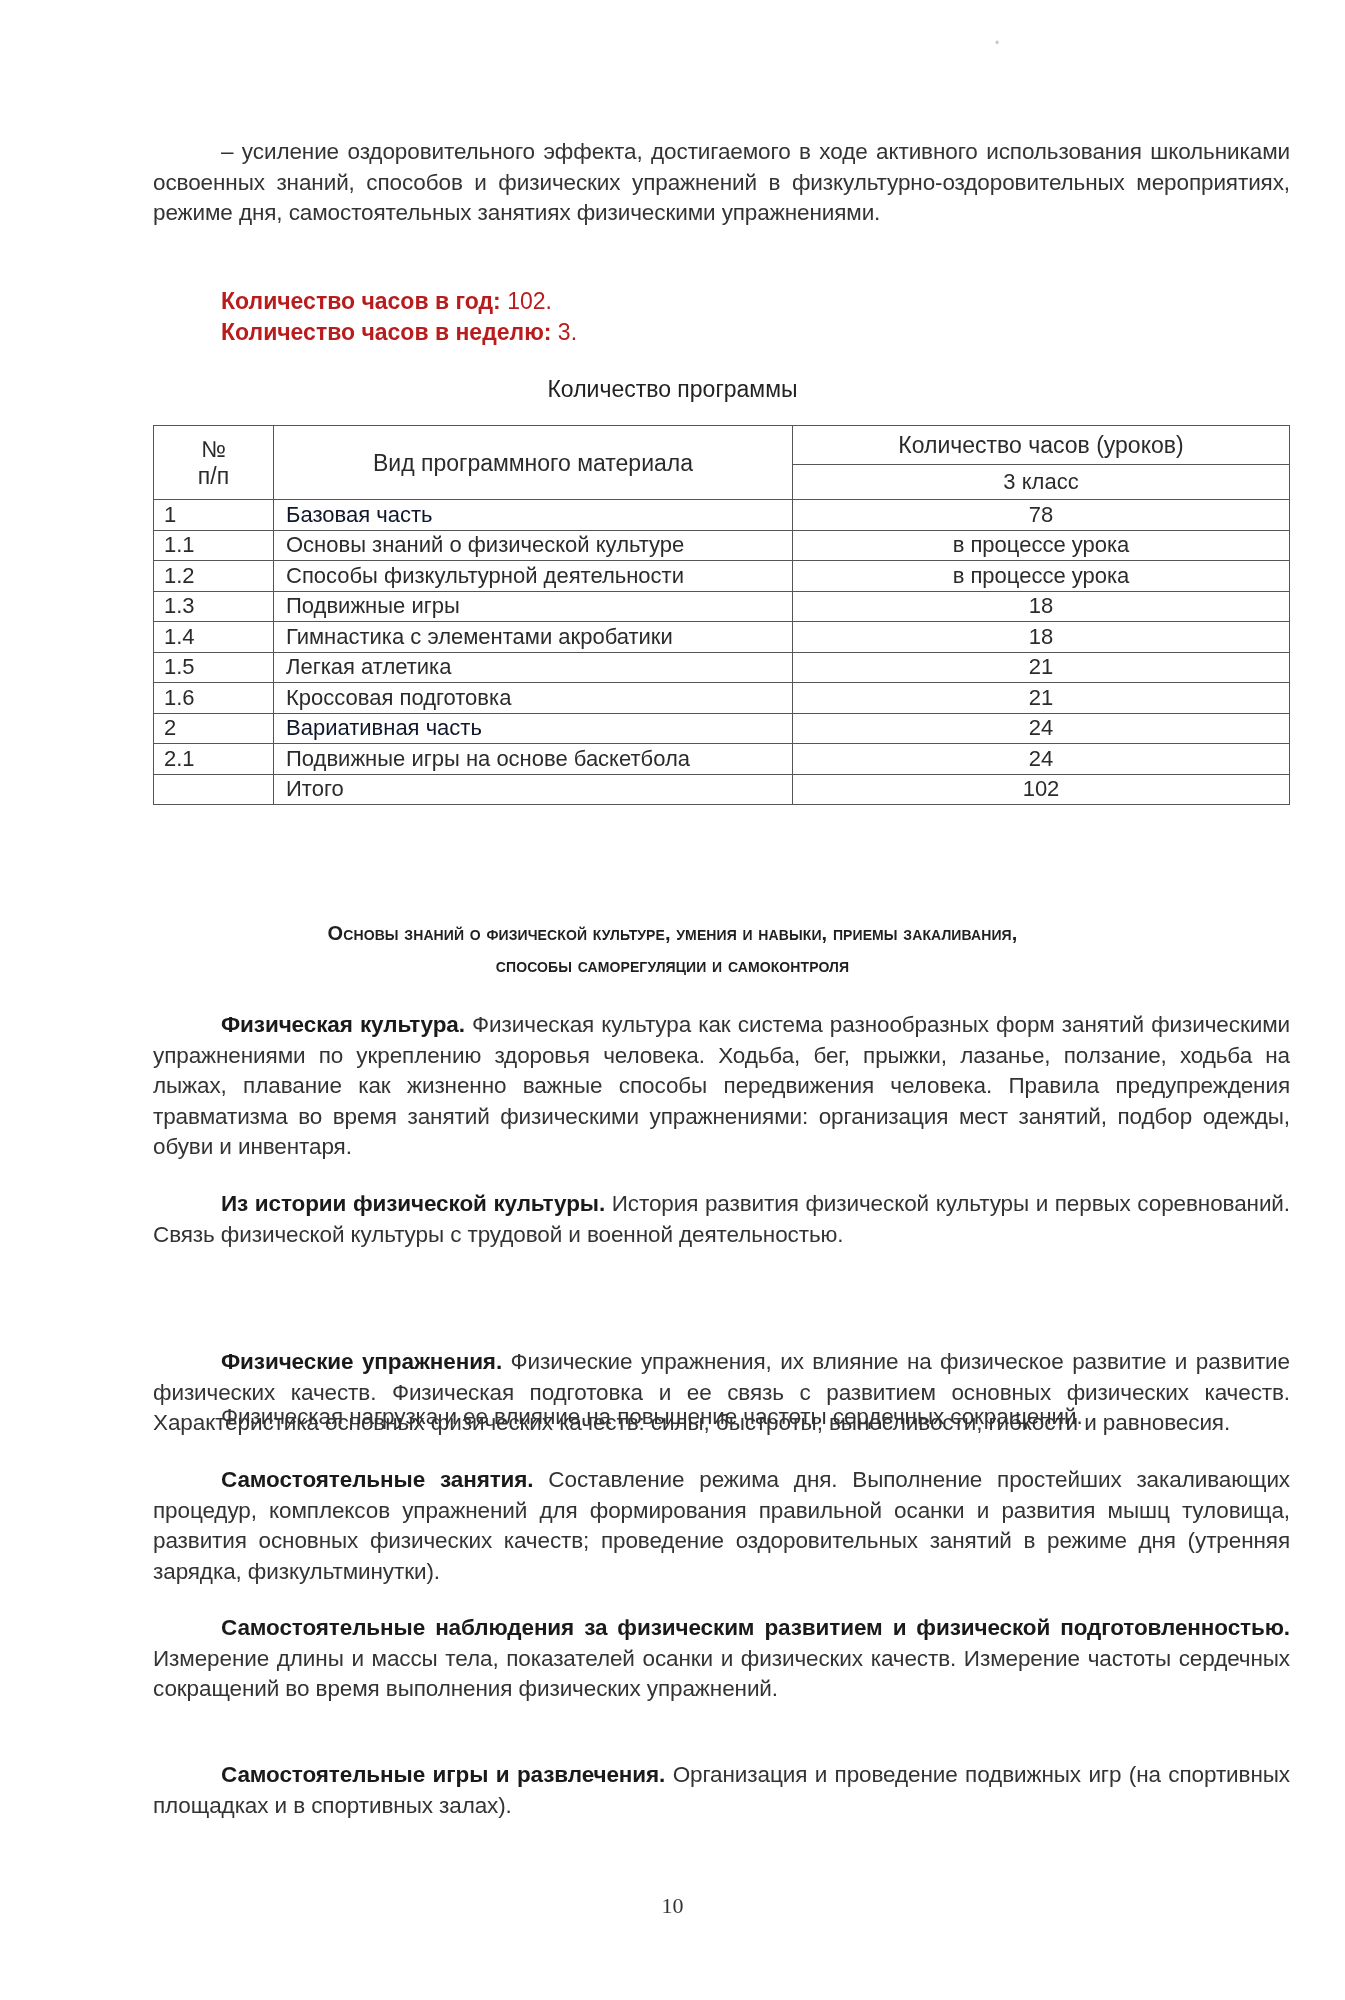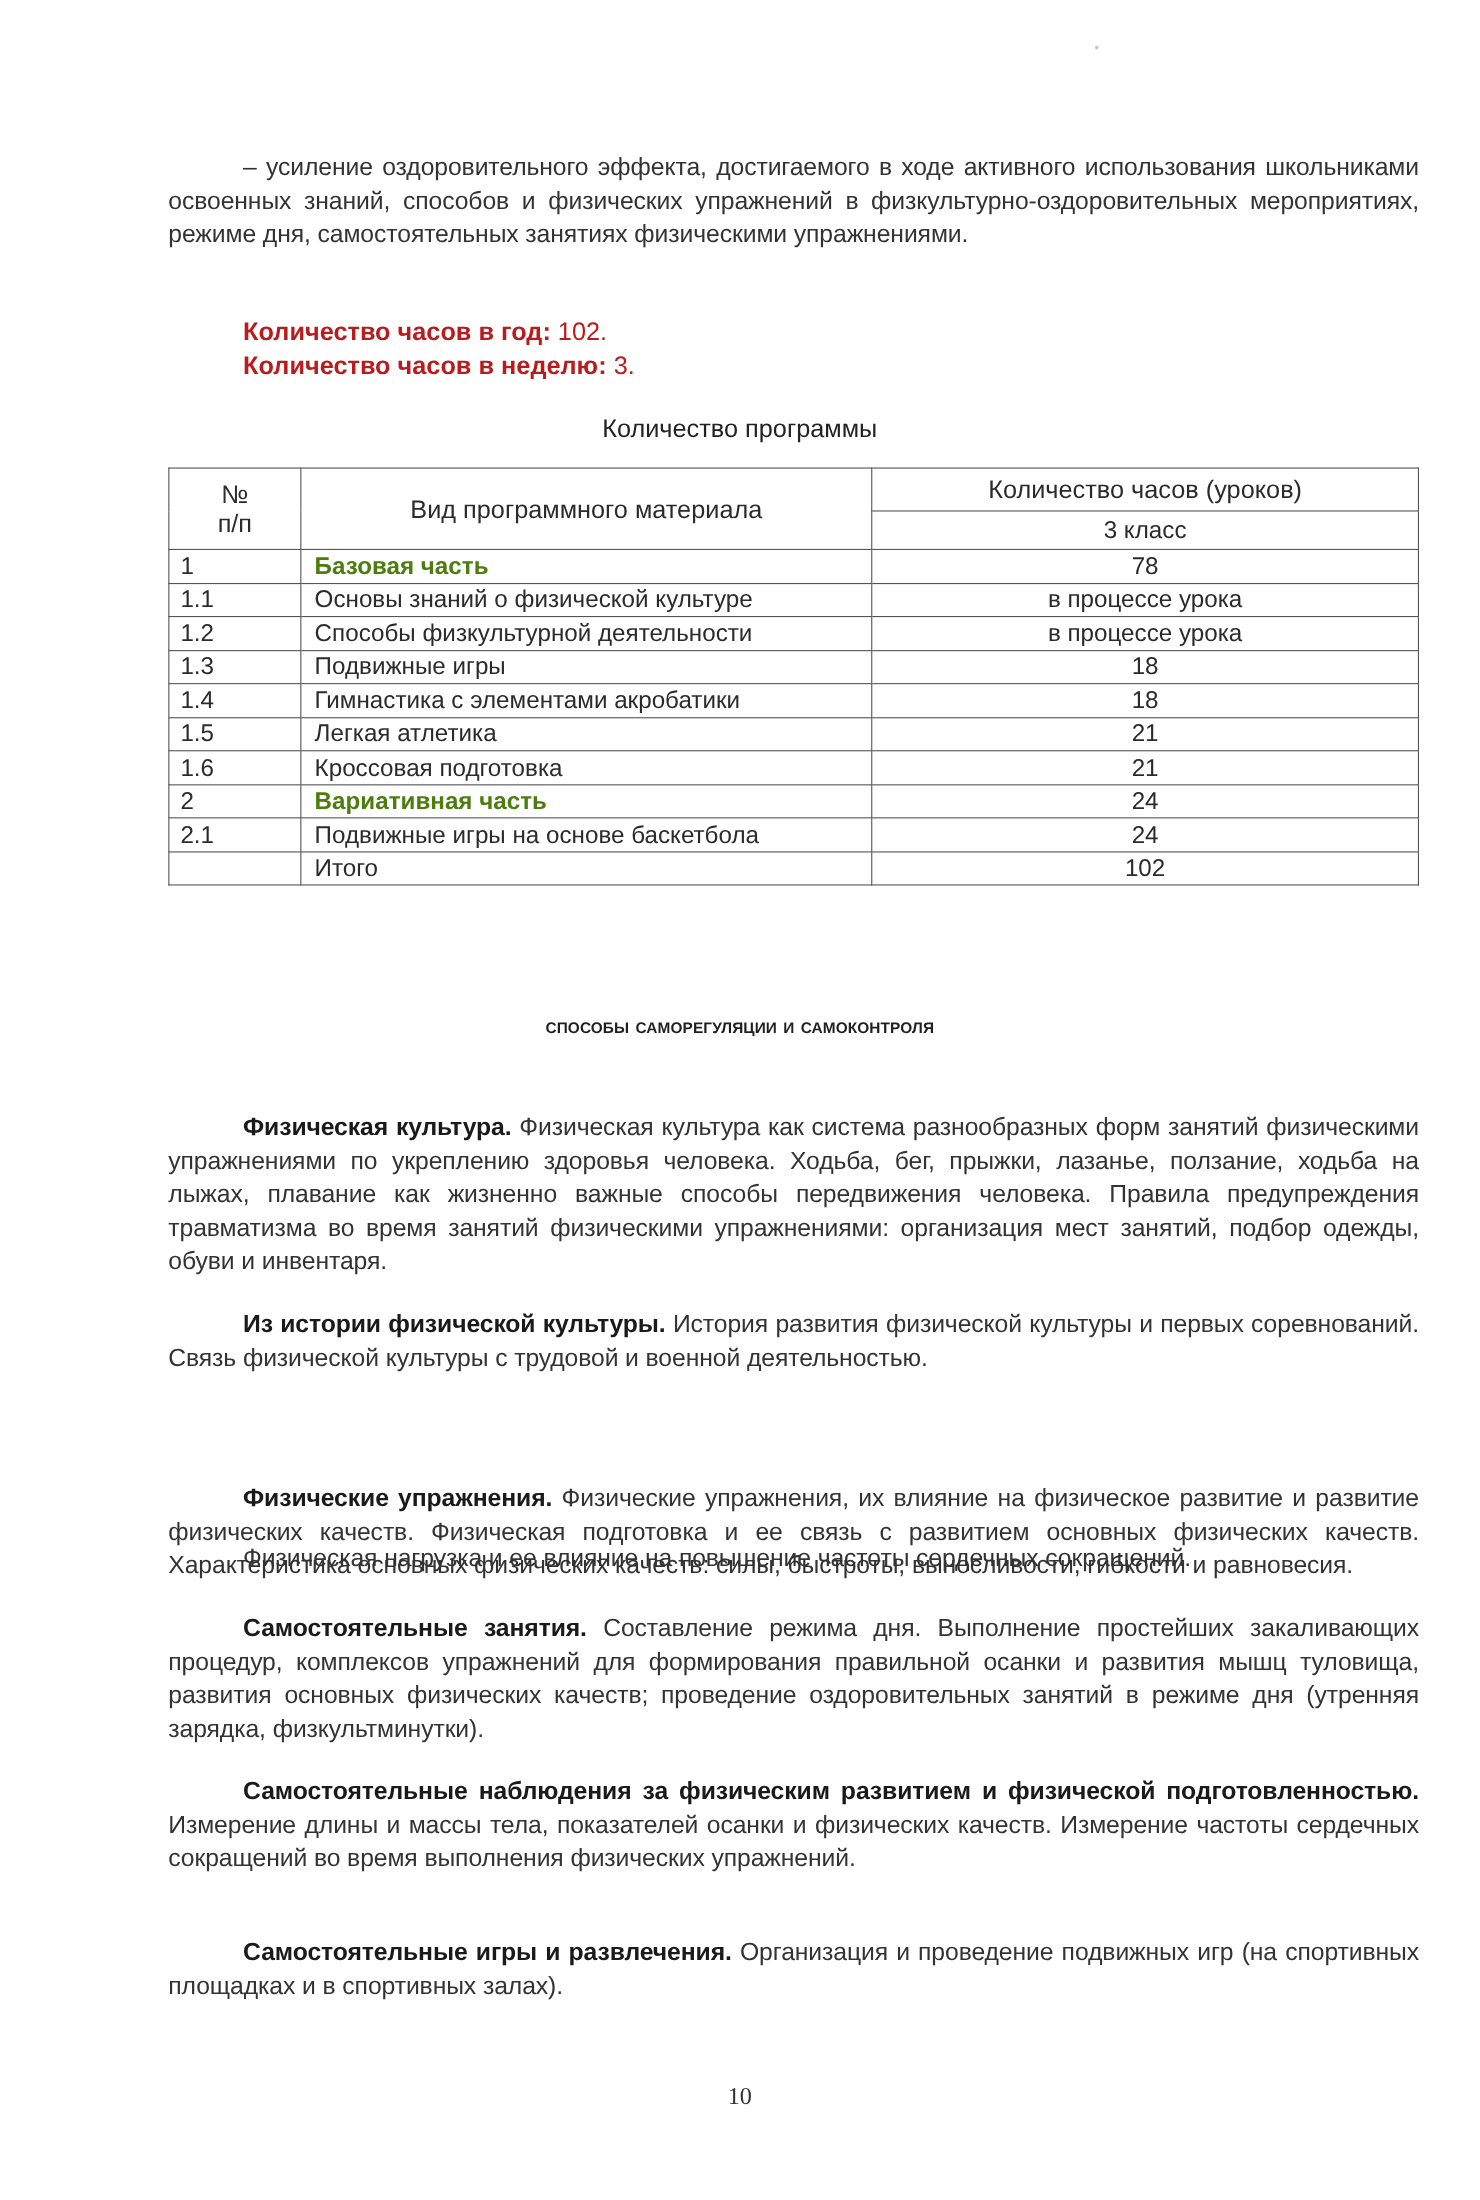--- a/index.html
+++ b/index.html
@@ -28,21 +28,21 @@
     border-collapse: collapse; font-size: 22px; color: #2b2b2b;
   }
   table.prog td, table.prog th {
     border: 1.5px solid #555; padding: 0 6px; font-weight: normal; height: 29.5px;
     line-height: 28px; vertical-align: middle;
   }
   table.prog th { text-align: center; font-size: 23px; }
   table.prog td.num { width: 103px; text-align: left; padding-left: 10px; }
   table.prog td.name { width: 500px; text-align: left; padding-left: 12px; }
   table.prog td.val { text-align: center; }
-  table.prog tr.bold td.name { font-weight: bold; color: #4d7c0f; }
+  table.prog tr.bold td.name { font-weight: normal; color: #0f172a; }
   .section-title {
     position: absolute; left: 0; width: 1345px; top: 917px;
     text-align: center; font-size: 20px; line-height: 32px; font-weight: bold;
     color: #1f1f1f; font-variant: small-caps; letter-spacing: 0.1px;
   }
   .page-num {
     position: absolute; left: 0; width: 1345px; top: 1893px; text-align: center;
     font-family: "Liberation Serif", serif; font-size: 22px; color: #333;
   }
   .speck { position: absolute; color: #c9c9c9; font-size: 12px; }
@@ -129,20 +129,21 @@
         </tr>
         <tr>
           <td class="num"></td>
           <td class="name">Итого</td>
           <td class="val">102</td>
         </tr>
       </tbody>
   </table>
 
   <div class="section-title">
+    <div>Основы знаний о физической культуре, умения и навыки, приемы закаливания,</div>
     <div>способы саморегуляции и самоконтроля</div>
   </div>
 
   <div class="para indent" style="top:1010px;">
     <b>Физическая культура.</b><span> Физическая культура как система разнообразных форм занятий физическими упражнениями по укреплению здоровья человека. Ходьба, бег, прыжки, лазанье, ползание, ходьба на лыжах, плавание как жизненно важные способы передвижения человека. Правила предупреждения травматизма во время занятий физическими упражнениями: организация мест занятий, подбор одежды, обуви и инвентаря.</span>
   </div>
 
   <div class="para indent" style="top:1189px;">
     <b>Из истории физической культуры.</b><span> История развития физической культуры и первых соревнований. Связь физической культуры с трудовой и военной деятельностью.</span>
   </div>

